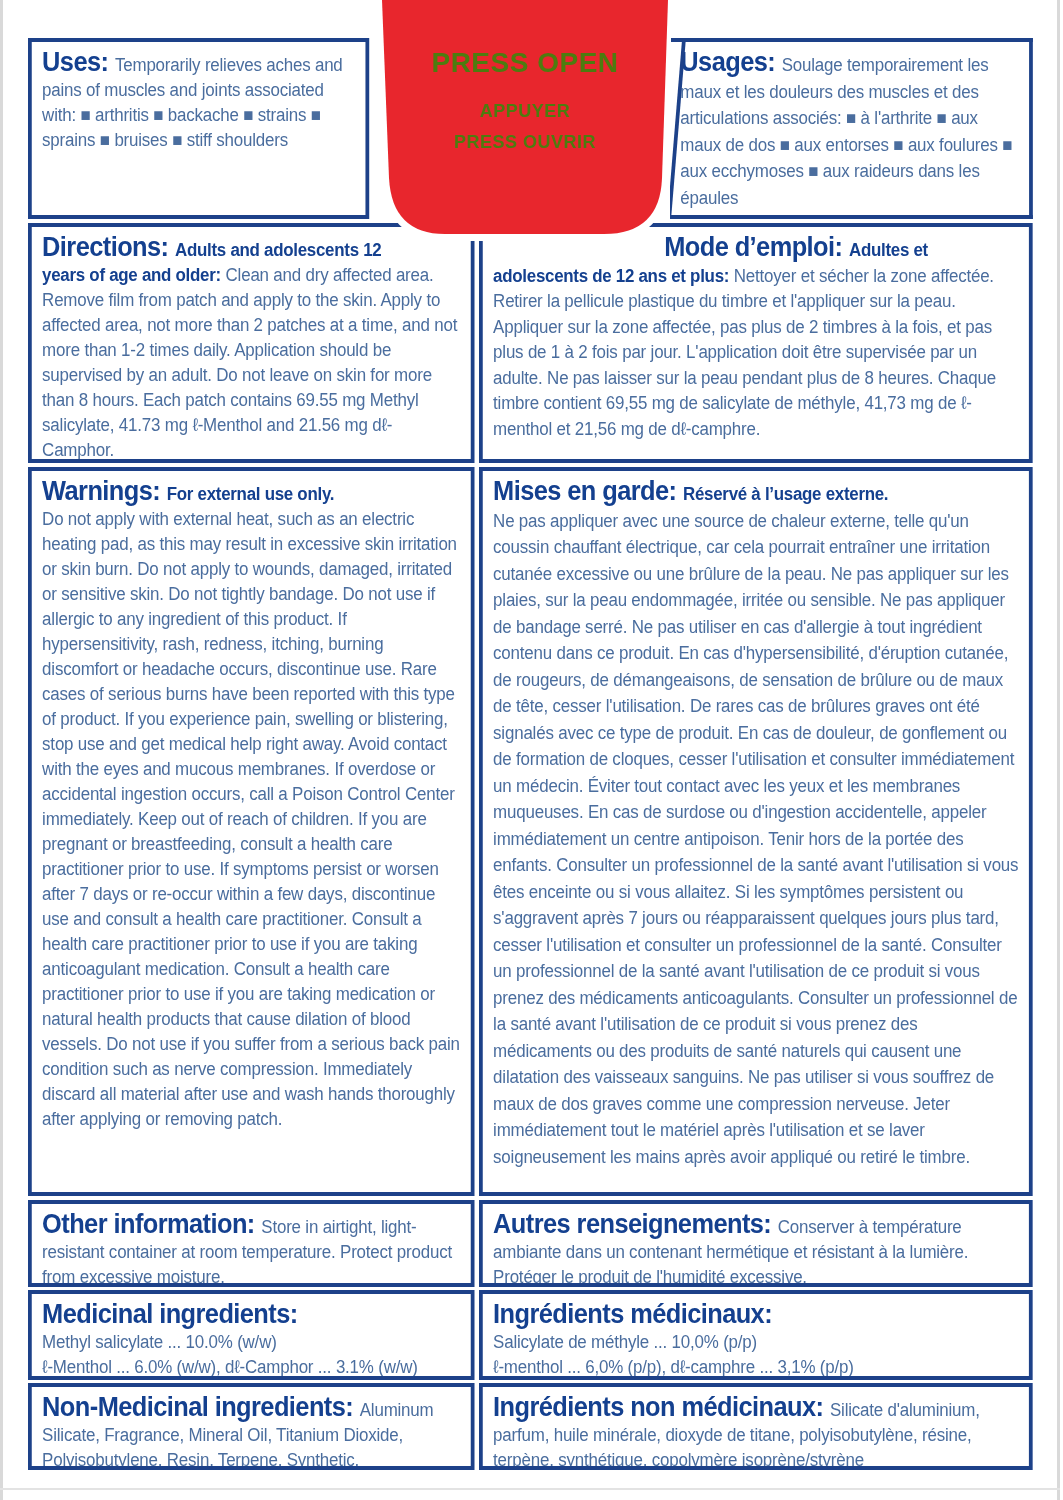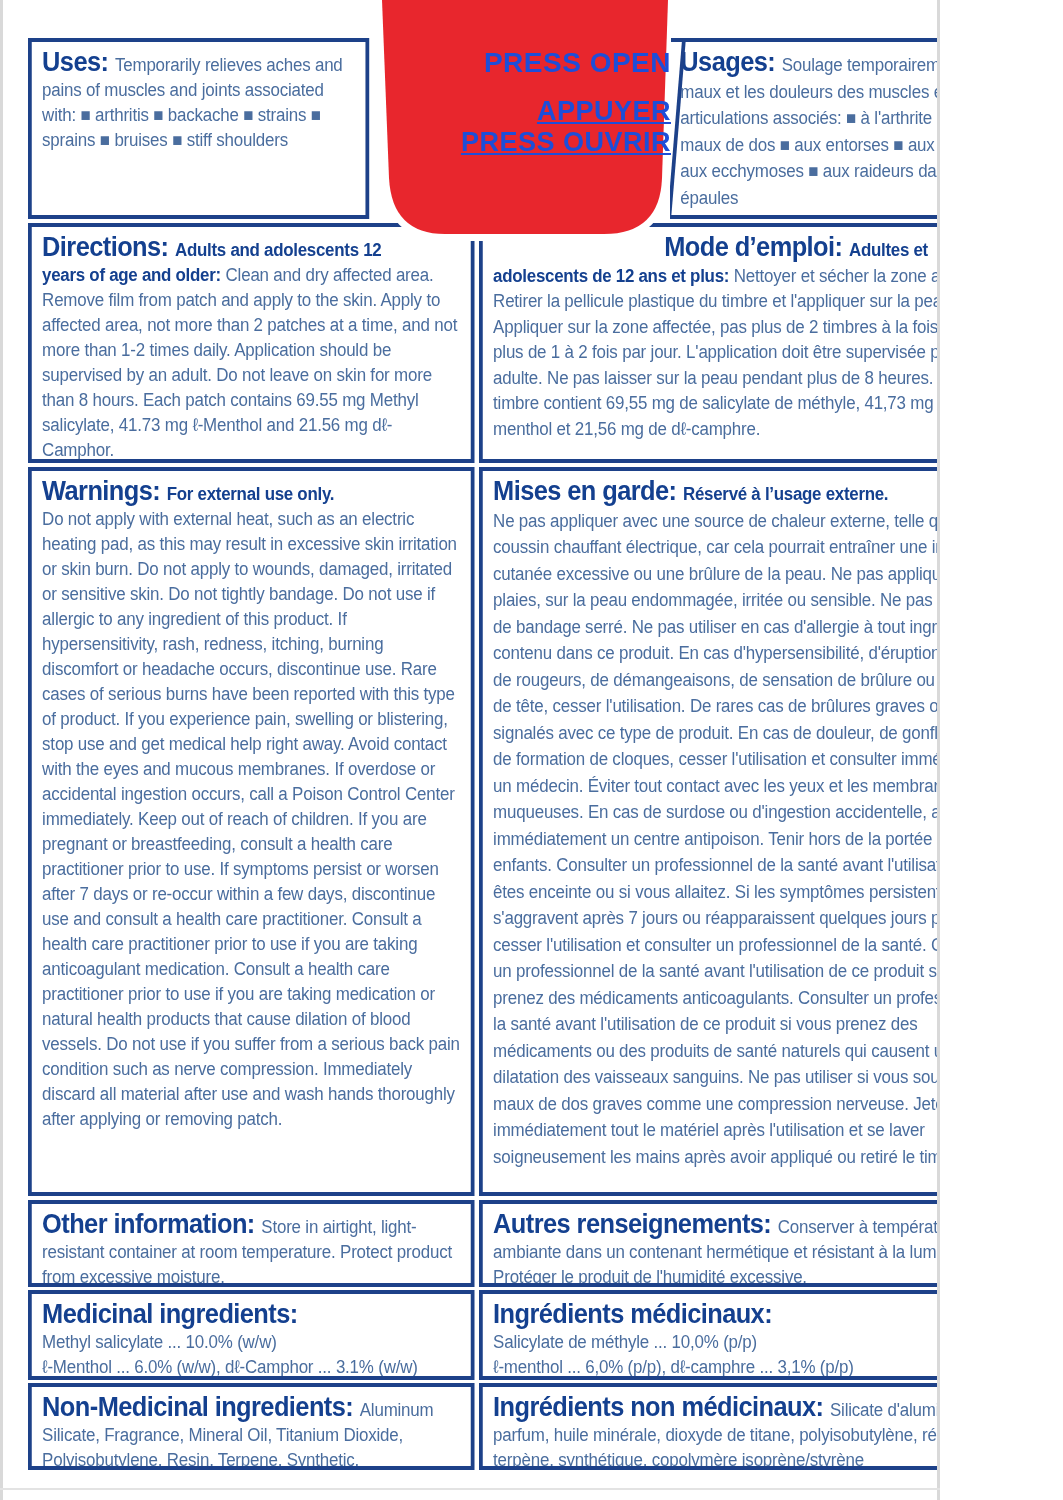--- a/index.html
+++ b/index.html
@@ -1,17 +1,17 @@
 <!DOCTYPE html>
 <html><head>
 <meta charset="utf-8">
 <style>
   html,body { margin:0; padding:0; background:#ffffff; }
   #stage {
-    position:relative; width:940px; height:1500px; background:#ffffff;
+    position:relative; width:1060px; height:1500px; background:#ffffff;
     font-family:"Liberation Sans","DejaVu Sans",sans-serif; overflow:hidden;
   }
   .edge { position:absolute; background:#d9d9d9; }
   .edge-l { left:0; top:0; bottom:0; width:3px; }
   .edge-r { right:0; top:0; bottom:0; width:3px; }
   .edge-b { left:0; right:0; top:1488px; height:2px; background:#e3e3e3; }
 
   .box {
     position:absolute; background:#ffffff; border:4px solid #1d4189;
     box-sizing:border-box; padding:4px 11px 4px 11px; overflow:hidden;
@@ -28,23 +28,23 @@
   
   .slant { border-left:none; }
   .slant::before {
     content:""; position:absolute; left:5px; top:-4px; height:182px; width:4px;
     background:#1d4189; transform:skewX(-5deg);
   }
 
   
   .tab { position:absolute; left:379px; top:0; width:292px; height:246px; z-index:5; }
   .tab svg { position:absolute; left:0; top:0; }
-  .tab-text { position:absolute; top:47px; left:0; right:0; text-align:right; color:#1d4ed8; font-weight:bold; }
+  .tab-text { position:absolute; top:47px; left:0; right:0; text-align:center; color:#4d7c0f; font-weight:bold; }
   .tab-line1 { font-size:28px; letter-spacing:0.5px; margin-bottom:17px; }
-  .tab-line2 { font-size:27px; line-height:31px; letter-spacing:0.5px;text-decoration:underline; }
+  .tab-line2 { font-size:18px; line-height:31px; letter-spacing:0.5px; }
 
   .notch { float:left; width:182px; height:30px; }
   .spacer-r { float:right; width:46px; height:24px; }
 </style>
 </head>
 <body>
 
 <div id="stage">
 
   <section class="box en" style="left:28px;top:38px;width:363px;height:181px">

